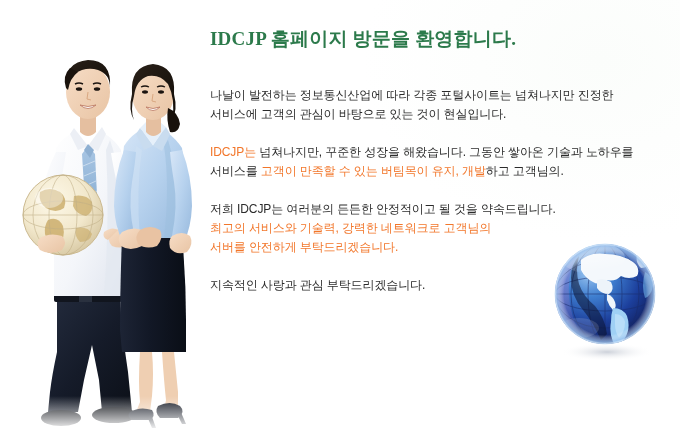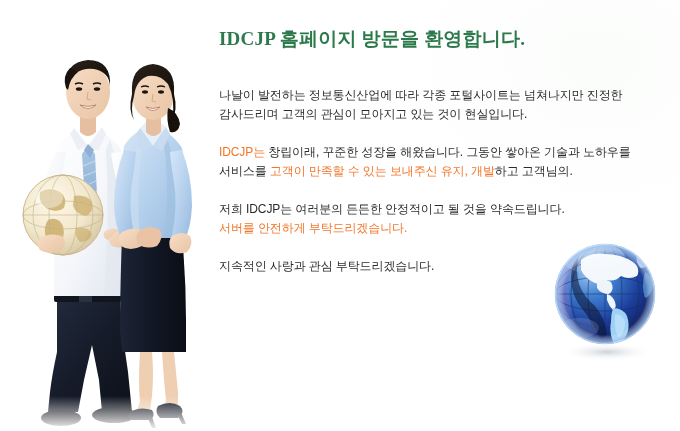--- a/index.html
+++ b/index.html
@@ -36,21 +36,21 @@
     left: 0;
     top: 0;
     width: 212px;
     height: 431px;
   }
   .photo svg { display: block; }
 
   
   .text-col {
     position: absolute;
-    left: 219px;
+    left: 210px;
     top: 26px;
     width: 448px;
   }
   .headline {
     font-family: "Liberation Serif", "DejaVu Serif", serif;
     font-size: 19px;
     font-weight: 700;
     color: #2c7a4b;
     letter-spacing: 0.2px;
     margin: 0 0 34px 0;
@@ -250,30 +250,31 @@
       <rect x="196" y="0" width="16" height="431" fill="#ffffff" opacity="0.55"></rect>
     </svg>
   </div>
 
   <div class="text-col">
 
     <h1 class="headline">IDCJP 홈페이지 방문을 환영합니다.</h1>
 
     <p class="para">
       <span class="line">나날이 발전하는 정보통신산업에 따라 각종 포털사이트는 넘쳐나지만 진정한</span>
-      <span class="line">감사드리며 고객의 관심이 모아지고 있는 것이 현실입니다.</span>
+      <span class="line">서비스에 고객의 관심이 바탕으로 있는 것이 현실입니다.</span>
     </p>
 
     <p class="para">
-      <span class="line"><span class="accent">IDCJP는 </span><span>창립이래, 꾸준한 성장을 해왔습니다. 그동안 쌓아온 기술과 노하우를</span></span>
-      <span class="line"><span>서비스를 </span><span class="accent">고객이 만족할 수 있는 보내주신 유지, 개발</span><span>하고 고객님의.</span></span>
+      <span class="line"><span class="accent">IDCJP는 </span><span>넘쳐나지만, 꾸준한 성장을 해왔습니다. 그동안 쌓아온 기술과 노하우를</span></span>
+      <span class="line"><span>서비스를 </span><span class="accent">고객이 만족할 수 있는 버팀목이 유지, 개발</span><span>하고 고객님의.</span></span>
     </p>
 
     <p class="para">
       <span class="line">저희 IDCJP는 여러분의 든든한 안정적이고 될 것을 약속드립니다.</span>
+      <span class="line accent">최고의 서비스와 기술력, 강력한 네트워크로 고객님의</span>
       <span class="line accent">서버를 안전하게 부탁드리겠습니다.</span>
     </p>
 
 
     <p class="para">
       <span class="line">지속적인 사랑과 관심 부탁드리겠습니다.</span>
     </p>
 
   </div>
 

